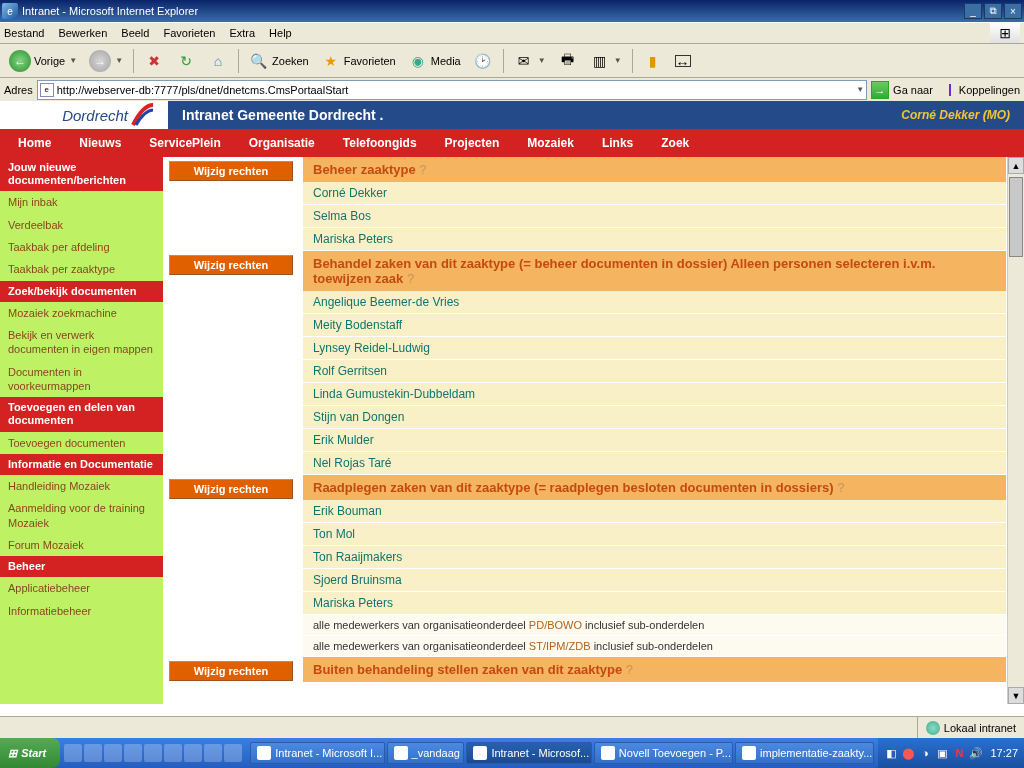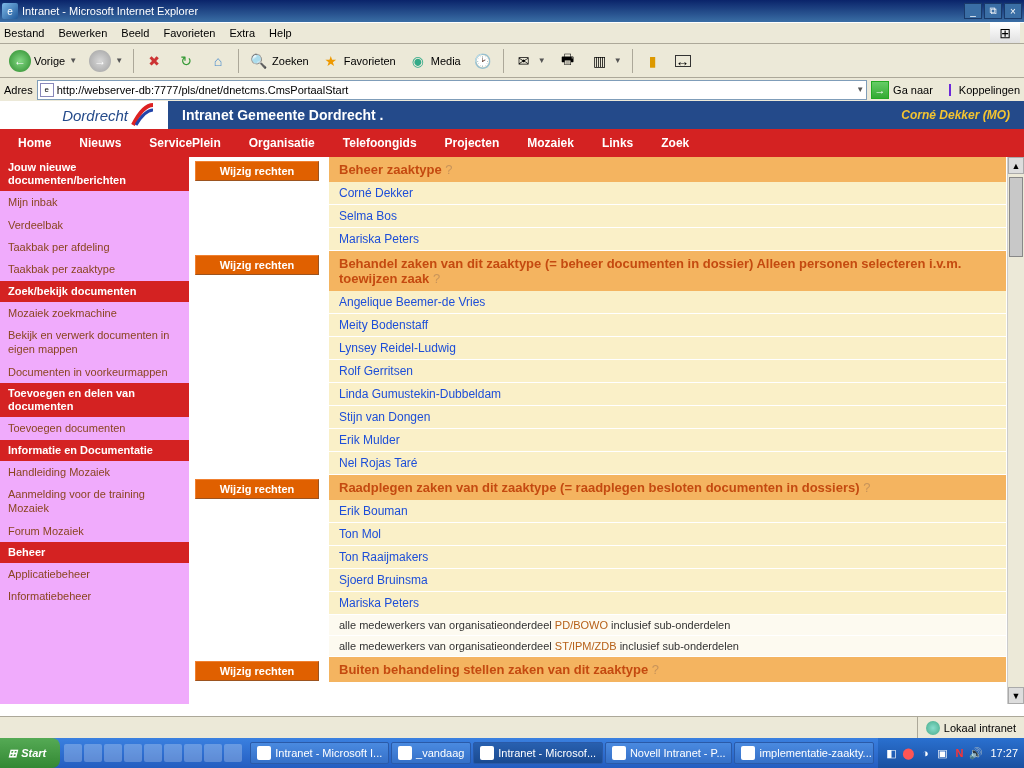--- a/index.html
+++ b/index.html
@@ -38,32 +38,32 @@
 .content { height: calc(100% - 22px - 21px - 34px - 24px - 22px - 30px); background:#fff; display:flex; overflow:hidden; }
 .logo-row { height: 28px; display:flex; }
 .logo-cell { width: 168px; background:#fff; display:flex; align-items:center; justify-content:flex-end; padding-right:10px; font-style:italic; font-family: Georgia,serif; color:#244a8a; font-size:15px; }
 .title-cell { flex:1; background:#244a8a; color:#fff; display:flex; align-items:center; padding:0 14px; font-weight:bold; font-size:14px; }
 .title-cell .user { margin-left:auto; color:#f4c430; font-style:italic; font-size:12px; }
 .topnav { background:#d42222; height:28px; display:flex; align-items:center; padding-left:12px; gap:0; }
 .topnav a { color:#fff; font-weight:bold; font-size:12px; text-decoration:none; padding: 0 28px 0 0; cursor:pointer; }
 .topnav a:first-child { padding-left: 0; }
 
 .main-cols { display:flex; height: calc(100% - 68px); }
-.sidebar { width: 189px; background:#f0abfc; overflow:auto; }
+.sidebar { width: 163px; background:#bef264; overflow:auto; }
 .sidebar .sec-hdr { background:#d42222; color:#fff; font-weight:bold; font-size:11px; padding:4px 8px; line-height:1.2; }
 .sidebar .sec-item { color:#8a4520; font-size:11px; padding:4px 8px; line-height:1.3; cursor:pointer; }
 
 .main { flex:1; overflow-y:auto; padding-right: 18px; }
 .main-inner { display:flex; }
 .btn-col { width: 140px; }
 .wr-btn { background:#e06000; color:#fff; font-weight:bold; font-size:11px; text-align:center; border:1px outset #f08030; padding:3px 8px; margin:4px 10px 6px 6px; cursor:pointer; }
 .sec-col { flex:1; }
 .sec-title { background:#f4b460; color:#c44a10; font-weight:bold; font-size:13px; padding:5px 10px; }
 .sec-title .q { color:#c8945a; font-weight:normal; }
-.person { background:#faf0c8; color:#1d4ed8; font-size:12px; padding:4px 10px; border-bottom:1px solid #fff; }
+.person { background:#faf0c8; color:#0f766e; font-size:12px; padding:4px 10px; border-bottom:1px solid #fff; }
 .note-row { background:#fdfaf0; color:#333; font-size:11px; padding:4px 10px; border-bottom:1px solid #fff;}
 .note-row .org { color:#b66018; }
 
 
 .statusbar { position:absolute; bottom:30px; left:0; right:0; height:22px; background:#ece9d8; border-top:1px solid #aca899; display:flex; align-items:center; font-size:11px; }
 .statusbar .zone { margin-left:auto; display:flex; align-items:center; gap:4px; padding:0 8px; border-left:1px solid #aca899; height:100%; }
 .zone-ic { width:14px; height:14px; background: radial-gradient(#8dc,#4a8); border-radius:50%; }
 
 
 .taskbar { position:absolute; bottom:0; left:0; right:0; height:30px; background: linear-gradient(#3a80e0,#245dc0); display:flex; align-items:center; font-size:11px; color:#fff; }
@@ -315,21 +315,21 @@
       <div class="task">
         <span class="task-ic"></span>
         <span>_vandaag</span>
       </div>
       <div class="task active">
         <span class="task-ic"></span>
         <span>Intranet - Microsof...</span>
       </div>
       <div class="task">
         <span class="task-ic"></span>
-        <span>Novell Intranet - P...</span>
+        <span>Novell Toevoegen - P...</span>
       </div>
       <div class="task">
         <span class="task-ic"></span>
         <span>implementatie-zaakty...</span>
       </div>
     </div>
   <div class="tray">
     <span class="tr-ic">◧</span>
     <span class="tr-ic" style="color:#f55">⬤</span>
     <span class="tr-ic">◑</span>

